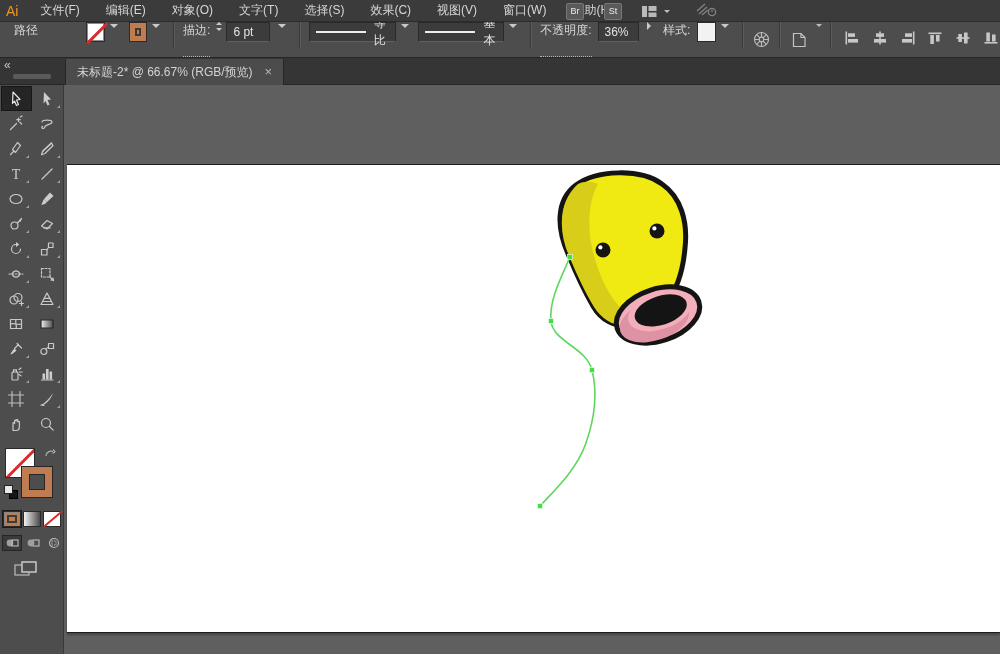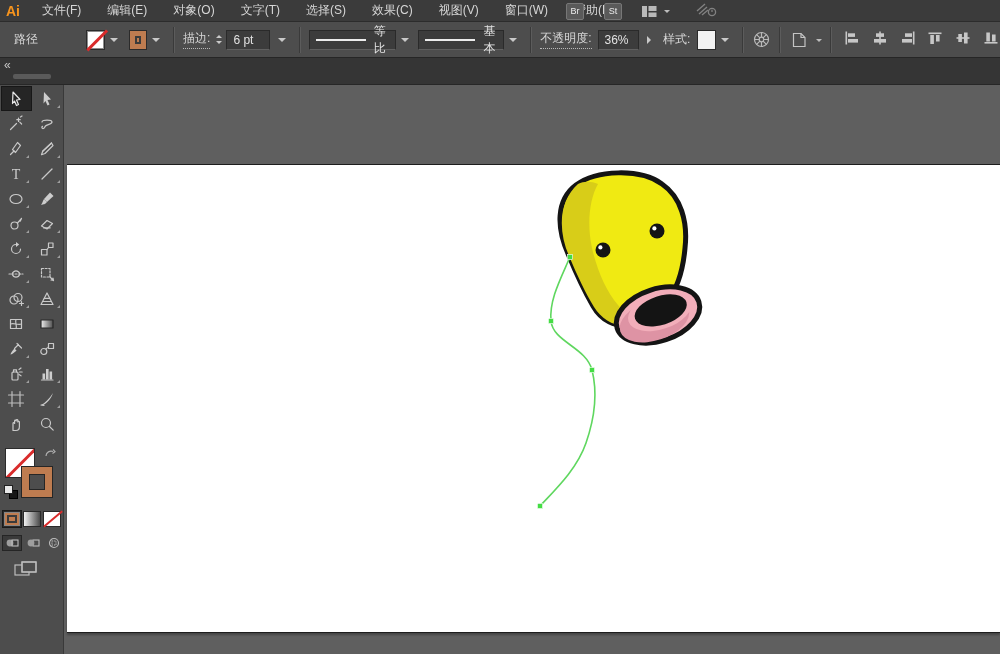--- a/index.html
+++ b/index.html
@@ -6,32 +6,32 @@
   html,body { width:1000px; height:654px; overflow:hidden; }
   body {
     position:relative; background:#5F5F5F;
     font-family:"Liberation Sans","DejaVu Sans",sans-serif;
     -webkit-font-smoothing:antialiased;
   }
 
   
   .menubar{position:absolute;top:0;left:0;right:0;height:22px;background:#3B3B3B;
     border-bottom:1px solid #2C2C2C;display:flex;align-items:center;color:#D6D6D6;font-size:12px;z-index:9;}
-  .ai-logo{color:#F7941D;font-weight:bold;font-size:14px;padding:0 9px 0 6px;letter-spacing:0;}
+  .ai-logo{color:#F7941D;font-weight:normal;font-size:14px;padding:0 9px 0 6px;letter-spacing:0;}
   .menu-item{padding:0 13px;line-height:21px;white-space:nowrap;}
   .menubar-right{position:absolute;left:566px;top:2px;display:flex;align-items:center;}
   .mini-app{width:18px;height:17px;background:#5A5A5A;border:1px solid #777;border-radius:2px;
     font-size:9px;color:#ECECEC;display:flex;align-items:center;justify-content:center;margin-right:20px;font-weight:normal;}
   .ws-icon{display:flex;align-items:center;margin-right:26px;}
   .chev-d{width:0;height:0;border:3.5px solid transparent;border-top-color:#BDBDBD;margin-left:7px;transform:translateY(2px);}
   .cslive{opacity:.85;}
 
   
   .controlbar{position:absolute;top:22px;left:0;right:0;height:36px;background:#4D4D4D;
-    border-bottom:1px solid #262626;display:flex;align-items:center;color:#D6D6D6;font-size:12px;z-index:8;}
+    border-bottom:1px solid #262626;display:flex;color:#D6D6D6;font-size:12px;z-index:8;}
   .cb-label{white-space:nowrap;}
   .u-dot{border-bottom:1px dotted #B9B9B9;padding-bottom:1px;}
   .vsep{width:0;height:26px;border-left:1px solid #3A3A3A;border-right:1px solid #5C5C5C;margin:0 8px;}
   .swatch{width:20px;height:20px;position:relative;border:1px solid #2B2B2B;outline:1px solid #8C8C8C;outline-offset:-2px;background:#fff;}
   .swatch.none::after{content:'';position:absolute;left:-4px;top:8.5px;width:28px;height:2.5px;background:#D92B2B;transform:rotate(-45deg);}
   .swatch.stroke-sw{outline:none;}
   .swatch.stroke-sw::after{content:'';position:absolute;inset:5px;border:2px solid #3B3B3B;background:#3B3B3B00;}
   .swatch.style-sw{outline:none;background:#F2F2F2;}
   .chev-btn{width:0;height:0;border:4px solid transparent;border-top-color:#C9C9C9;margin:0 5px 0 5px;transform:translateY(2px);}
   .field{background:#3C3C3C;border:1px solid #2A2A2A;border-bottom-color:#606060;height:20px;
@@ -247,20 +247,24 @@
             <rect x="0.5" y="11" width="13" height="1.6"></rect>
             <rect x="2.3" y="1.5" width="3.6" height="9"></rect>
             <rect x="8" y="3.5" width="3.6" height="7"></rect>
           </g>
         </svg></span>
   </span>
 </div>
 
 <div class="tabstrip">
   <span class="panel-collapse">«</span>
+  <div class="doc-tab">
+    <span>未标题-2* @ 66.67% (RGB/预览)</span>
+    <span class="tab-close">×</span>
+  </div>
 </div>
 <div class="toolbar-grip"></div>
 
 <div class="toolbar">
   <div class="tools">
     <div class="tool active">
         <svg viewBox="0 0 18 18">
           <path d="M6,2 L13,9.5 L9.5,10 L11.5,14.5 L9.5,15.5 L7.5,11 L5.5,13.5 Z" stroke="#E6E6E6"></path>
         </svg>
       </div>

